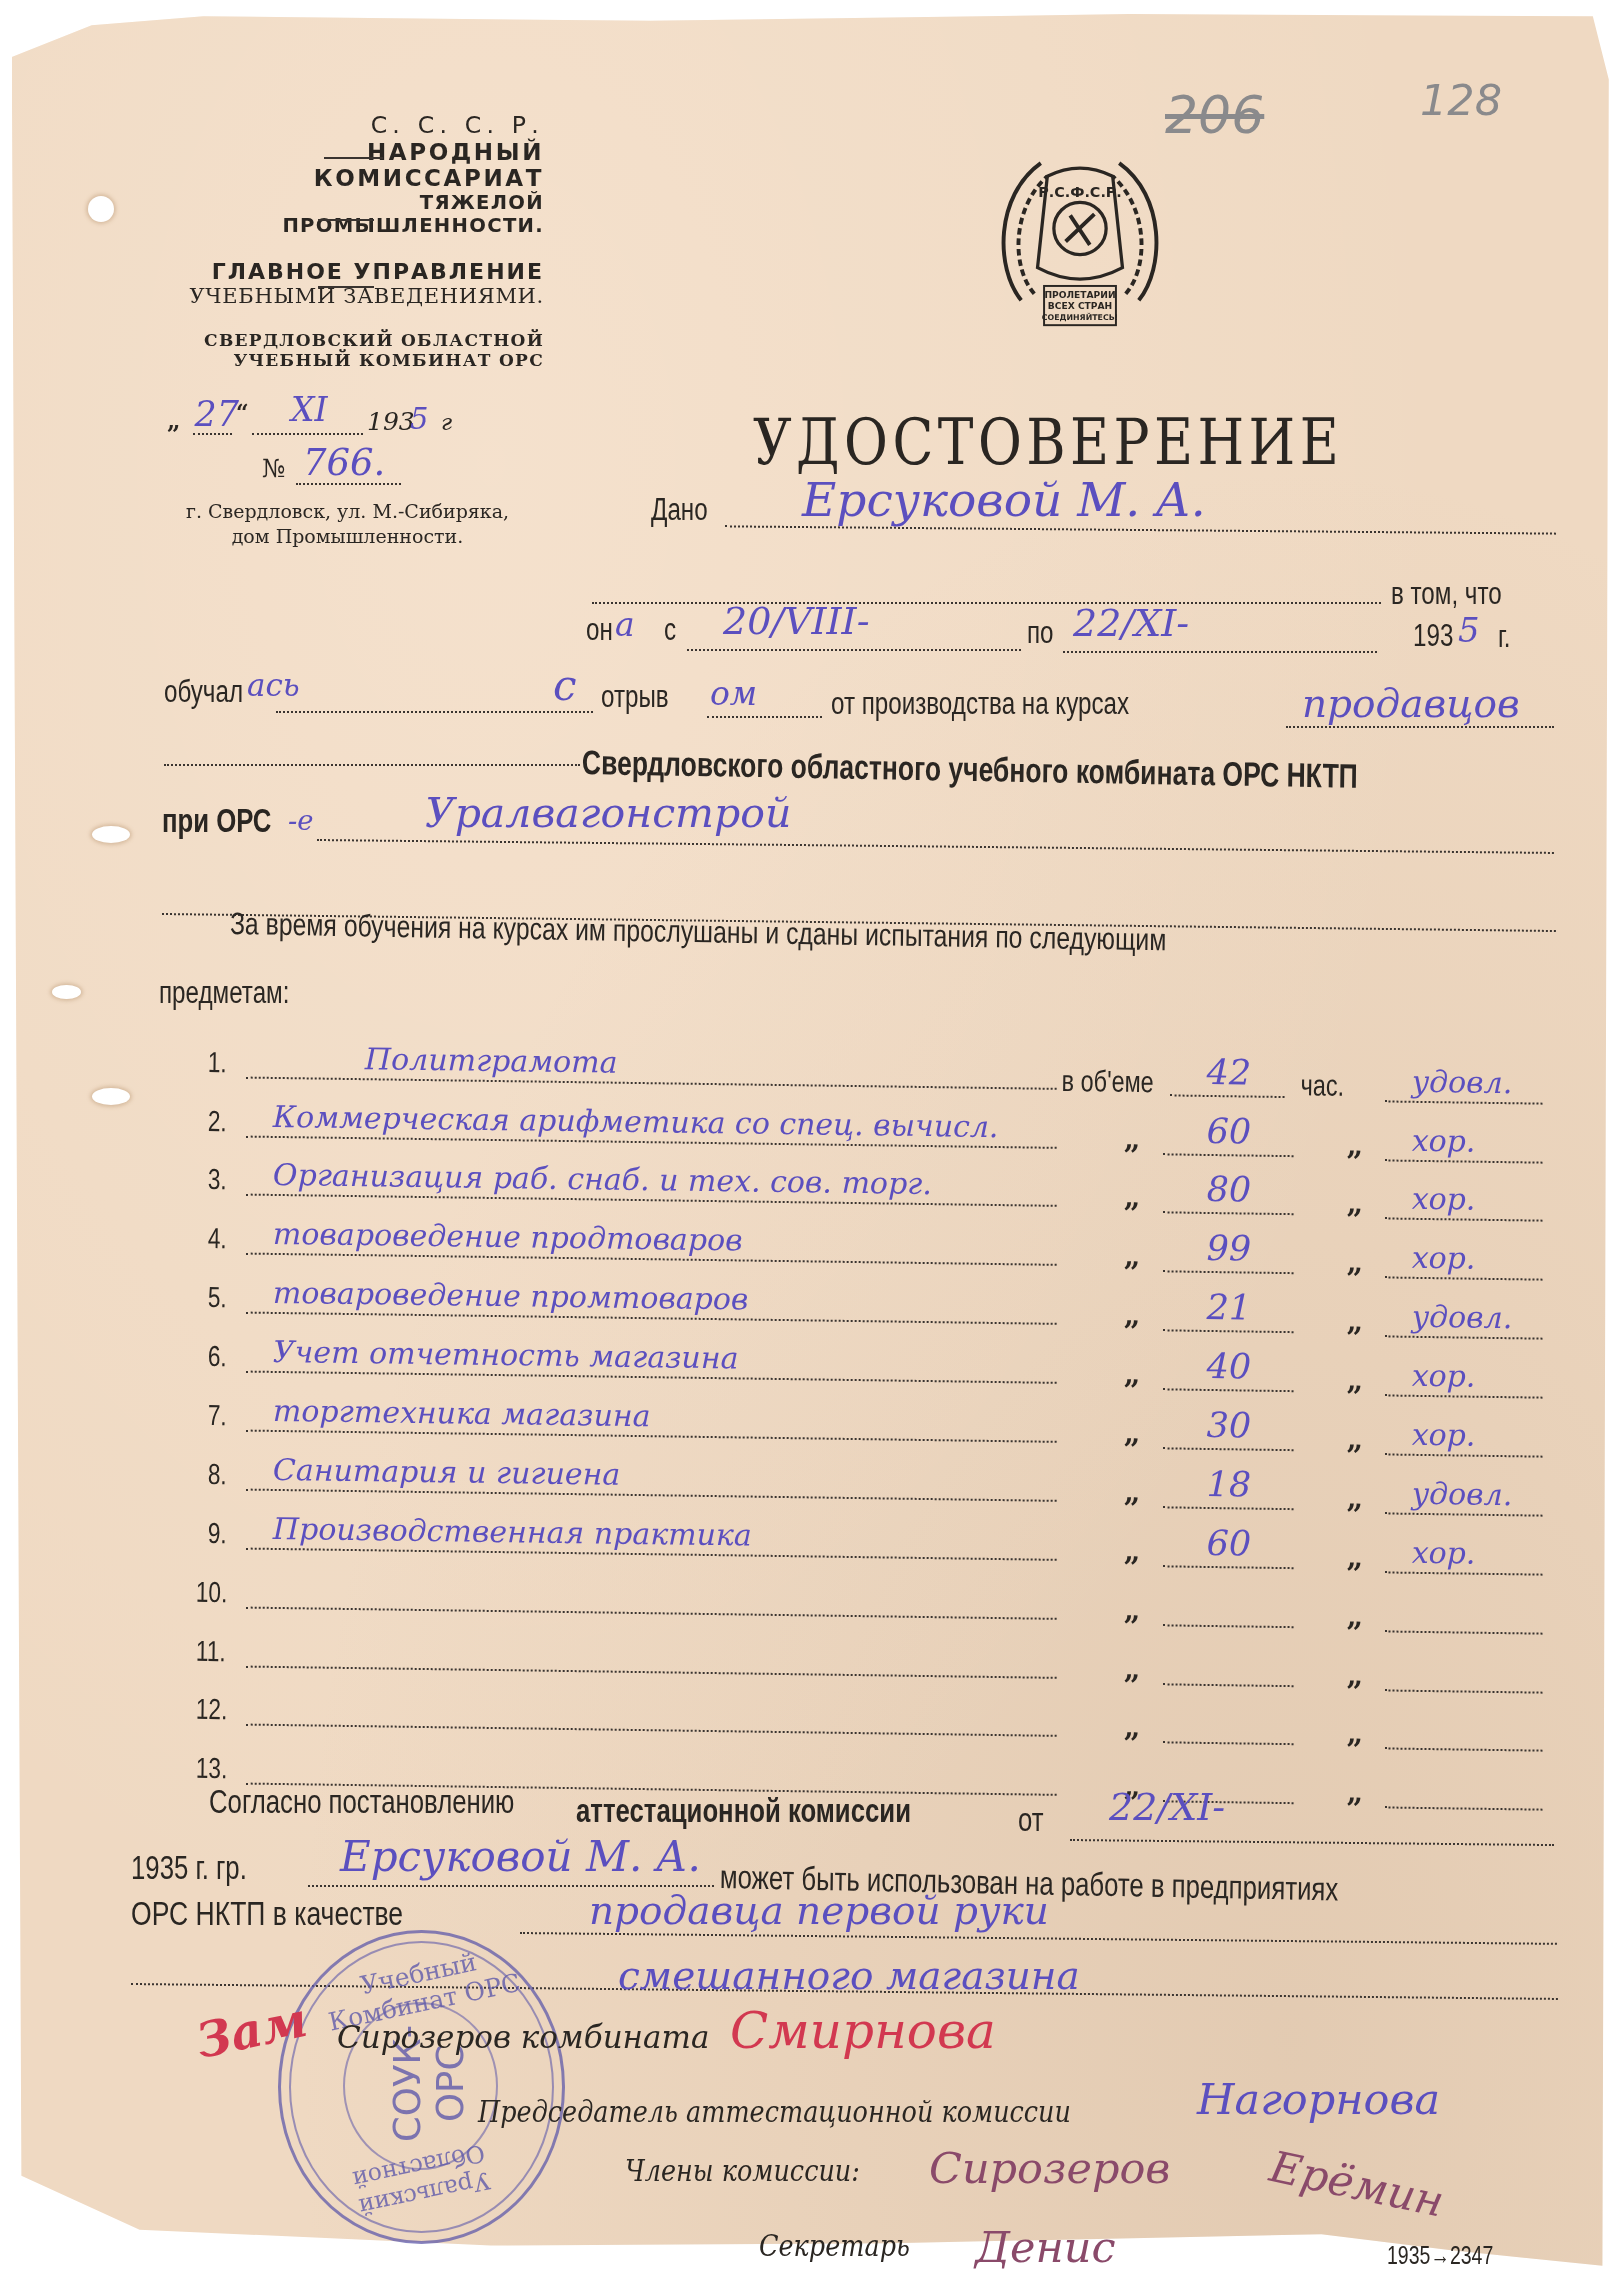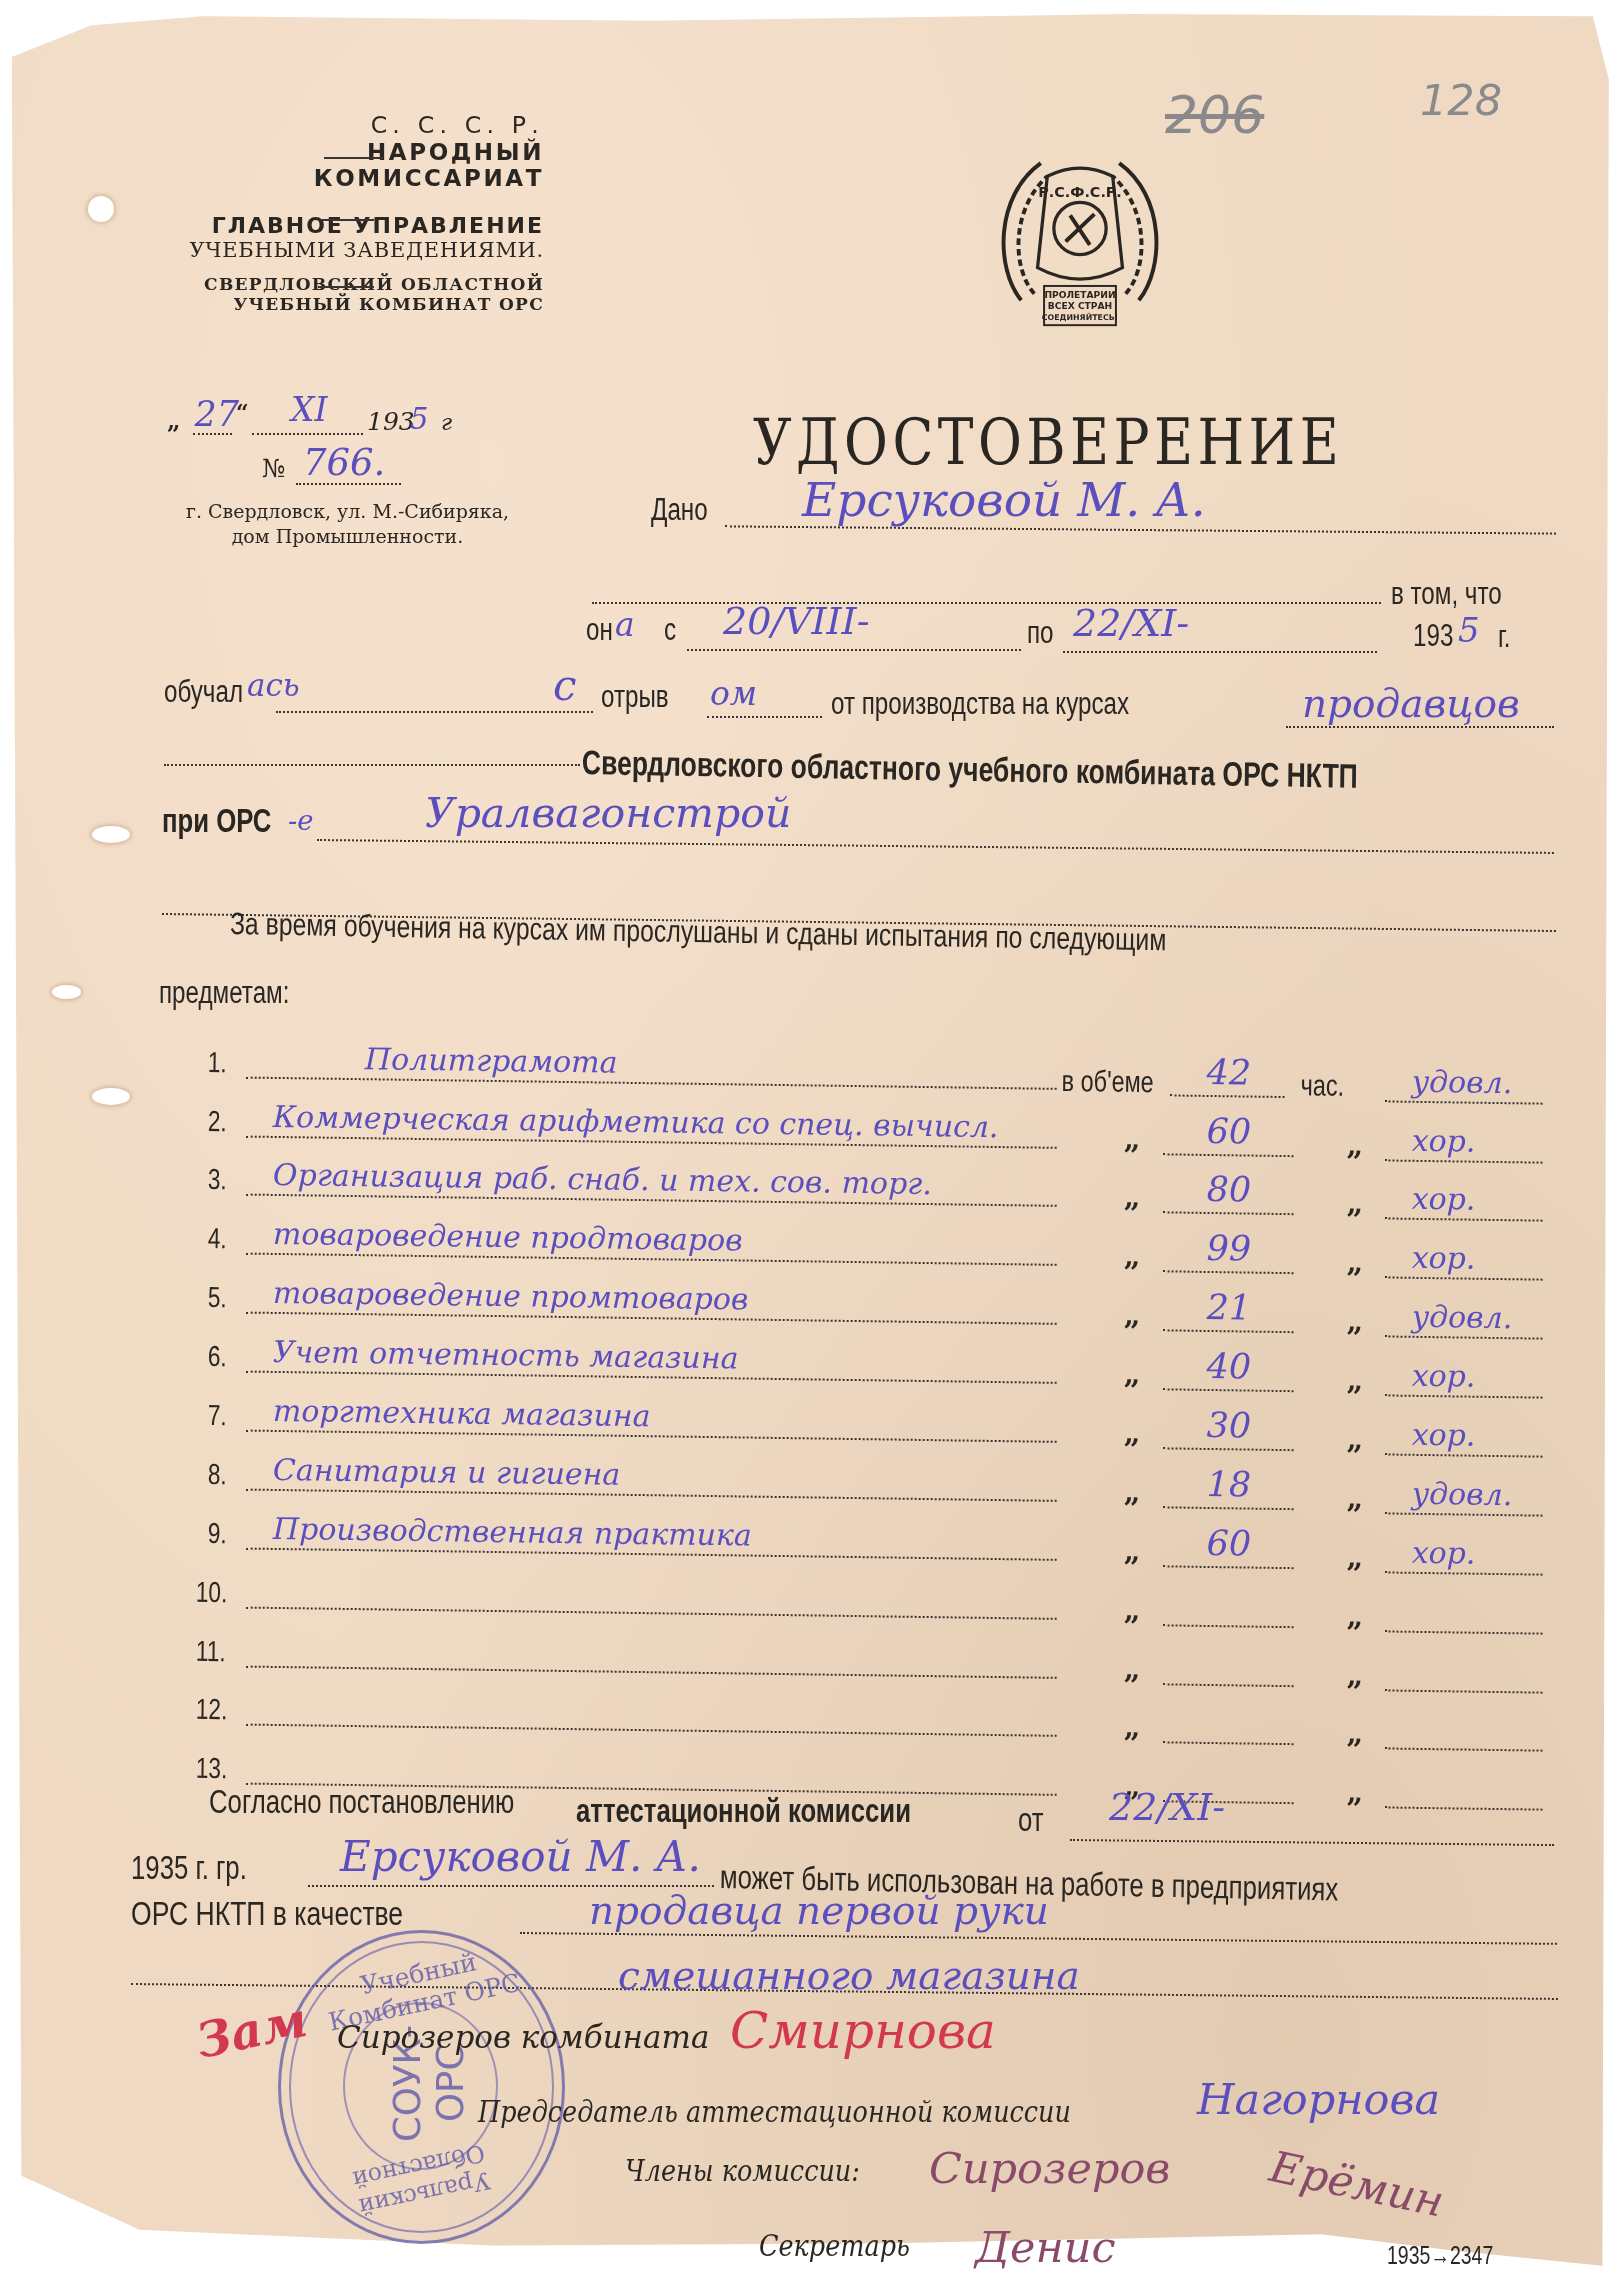--- a/index.html
+++ b/index.html
@@ -81,25 +81,26 @@
     <text x="150" y="246" font-size="14" text-anchor="middle" fill="#2a2622" font-family="DejaVu Sans, sans-serif" font-weight="bold">ПРОЛЕТАРИИ</text>
     <text x="150" y="263" font-size="14" text-anchor="middle" fill="#2a2622" font-family="DejaVu Sans, sans-serif" font-weight="bold">ВСЕХ СТРАН</text>
     <text x="150" y="280" font-size="12" text-anchor="middle" fill="#2a2622" font-family="DejaVu Sans, sans-serif" font-weight="bold">СОЕДИНЯЙТЕСЬ!</text>
   </svg>
 </div>
 
 <div class="hdr" style="top:111px;">
   <div style="font-family:'DejaVu Sans',sans-serif;font-size:23.6px;letter-spacing:5.2px;">С. С. С. Р.</div>
   <div class="rule" style="left:173px;width:59px;top:46px;"></div>
   <div class="sans-bold" style="font-size:23px;letter-spacing:2.6px;">НАРОДНЫЙ КОМИССАРИАТ</div>
+  <div class="sans-bold" style="font-size:19.6px;letter-spacing:1.3px;">ТЯЖЕЛОЙ ПРОМЫШЛЕННОСТИ.</div>
   <div class="rule" style="left:167px;width:56px;top:108px;border-top:2.6px solid #3a3430;"></div>
   <div class="sans-bold" style="margin-top:22px;font-size:22px;letter-spacing:2px;">ГЛАВНОЕ УПРАВЛЕНИЕ</div>
   <div style="font-size:21px;letter-spacing:0.7px;">УЧЕБНЫМИ ЗАВЕДЕНИЯМИ.</div>
   <div class="rule" style="left:167px;width:56px;top:175px;"></div>
-  <div class="sans-bold" style="margin-top:12px;font-size:17px;letter-spacing:1.3px;font-family:'DejaVu Serif',serif;">СВЕРДЛОВСКИЙ ОБЛАСТНОЙ</div>
+  <div class="sans-bold" style="margin-top:22px;font-size:17px;letter-spacing:1.3px;font-family:'DejaVu Serif',serif;">СВЕРДЛОВСКИЙ ОБЛАСТНОЙ</div>
   <div class="sans-bold" style="font-size:17px;letter-spacing:1.3px;font-family:'DejaVu Serif',serif;">УЧЕБНЫЙ КОМБИНАТ ОРС</div>
 </div>
 
 <div class="abs" style="left:167px;top:399px;width:366px;height:46px;">
   <span class="abs" style="left:0;top:7.9px;font-size:23.6px;font-weight:bold;">„</span>
   <div class="dotline" style="left:26px;top:34px;width:39px;border-bottom-width:2px;"></div>
   <span class="abs ink" style="left:27.5px;top:-5.2px;font-size:35px;">27</span>
   <span class="abs" style="left:69px;top:0;font-size:22px;font-weight:bold;">“</span>
   <div class="dotline" style="left:85px;top:34px;width:111px;border-bottom-width:2px;"></div>
   <span class="abs ink" style="left:124px;top:-9.2px;font-size:33px;">XI</span>

